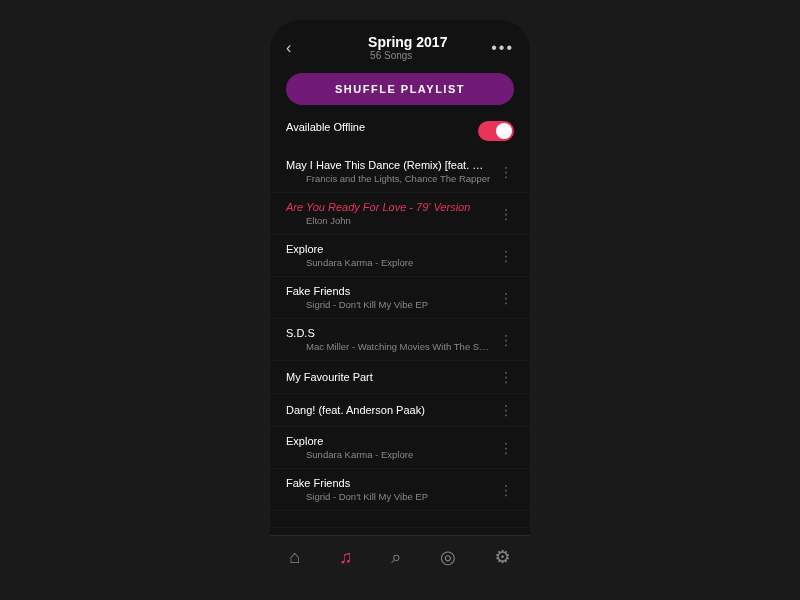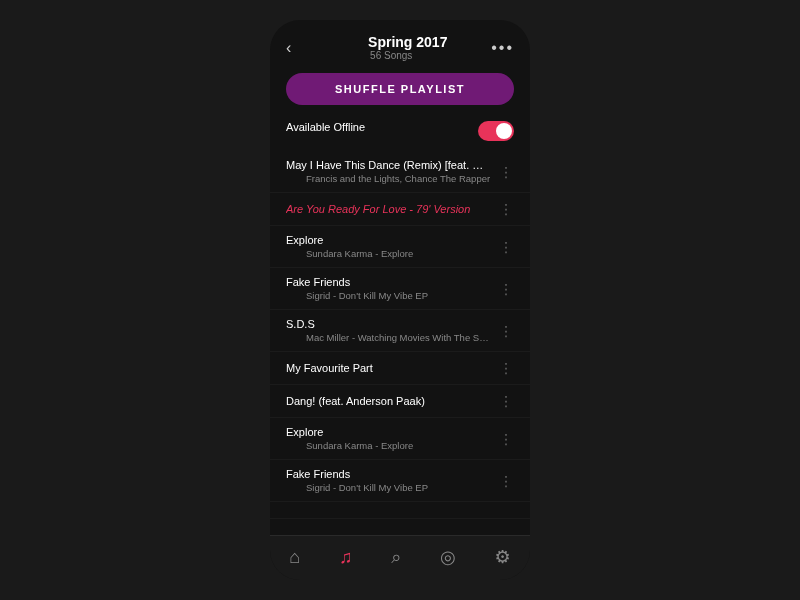--- a/index.html
+++ b/index.html
@@ -187,20 +187,21 @@
       <div class="song-item">
     <div class="song-info">
       <div class="song-title">May I Have This Dance (Remix) [feat. Chance...</div>
       <div class="song-subtitle">Francis and the Lights, Chance The Rapper</div>
     </div>
     <span class="song-menu">⋮</span>
   </div>
       <div class="song-item">
     <div class="song-info">
       <div class="song-title active">Are You Ready For Love - 79' Version</div>
+      <div class="song-subtitle">Elton John</div>
     </div>
     <span class="song-menu">⋮</span>
   </div>
       <div class="song-item">
     <div class="song-info">
       <div class="song-title">Explore</div>
       <div class="song-subtitle">Sundara Karma - Explore</div>
     </div>
     <span class="song-menu">⋮</span>
   </div>

